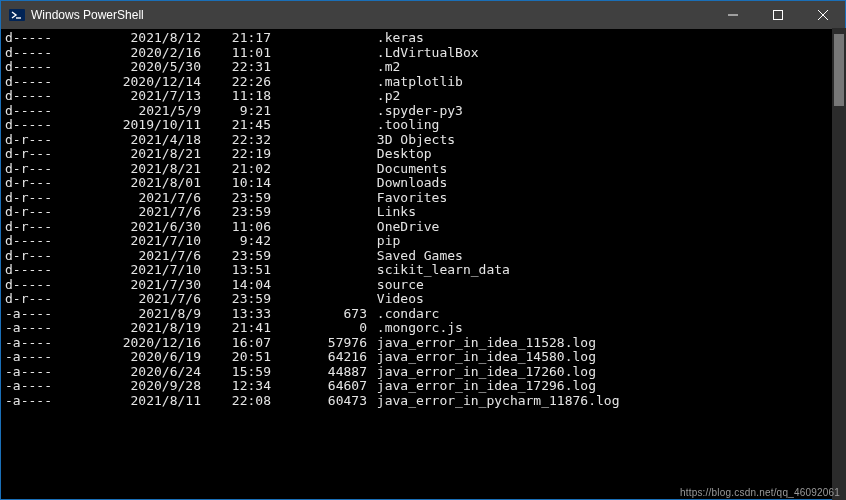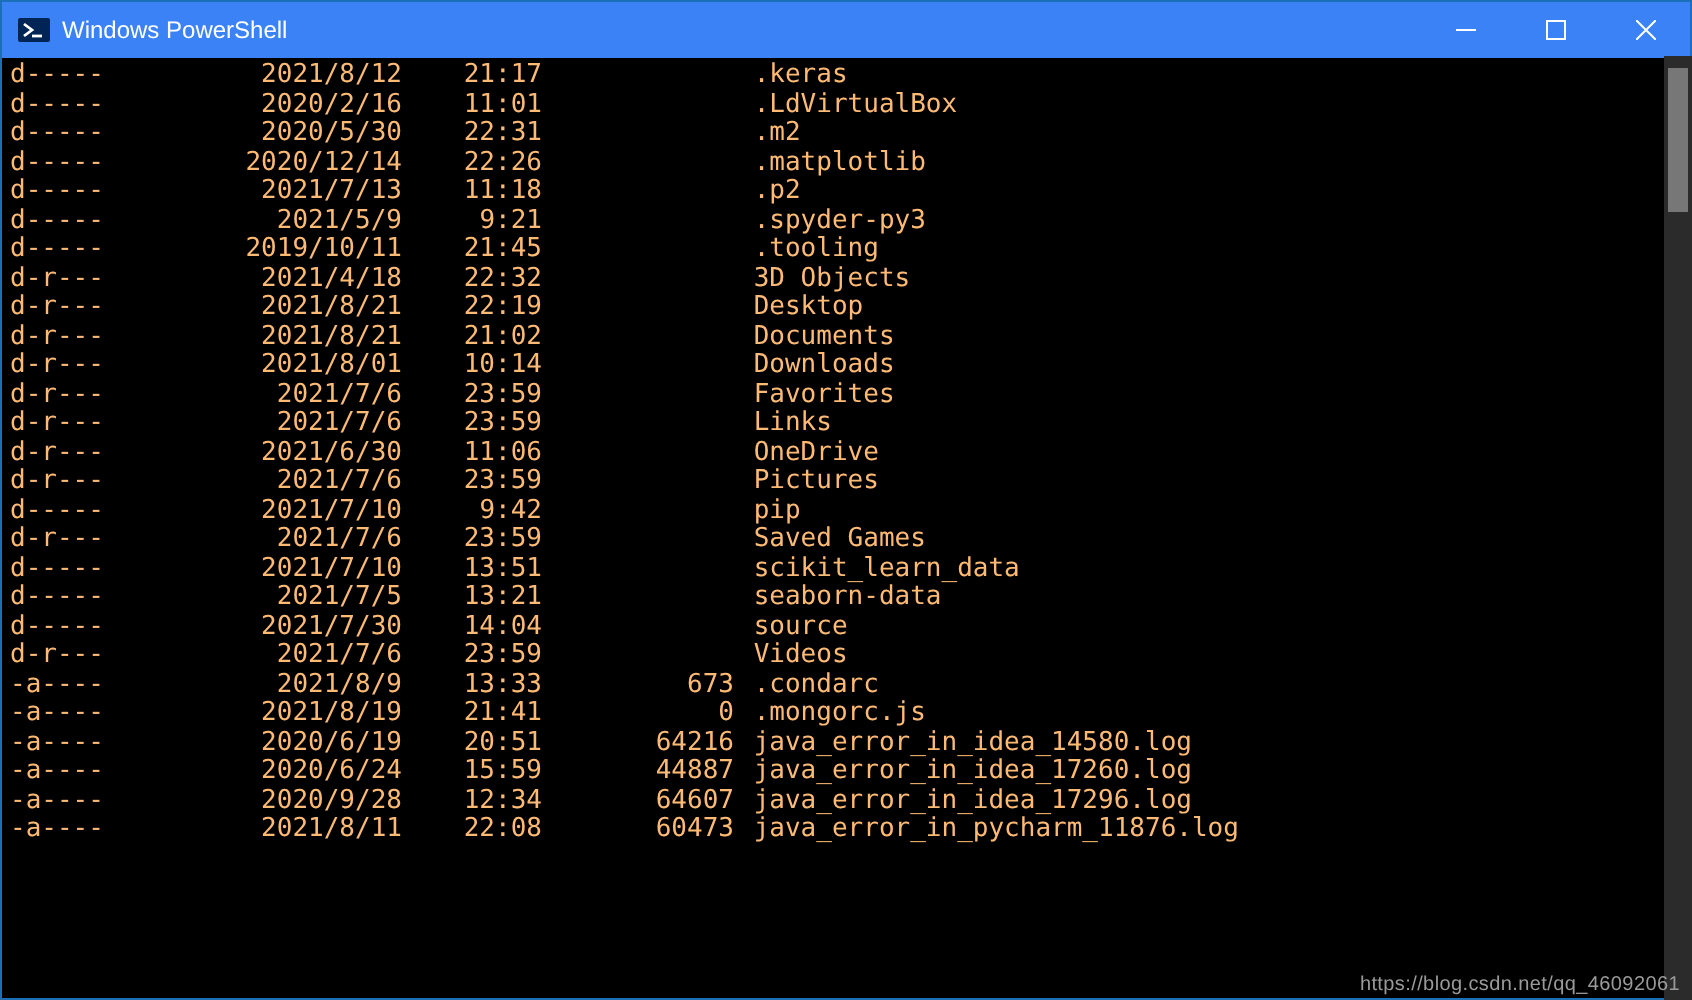--- a/index.html
+++ b/index.html
@@ -3,35 +3,35 @@
 <meta charset="utf-8">
 <style>
   * { margin: 0; padding: 0; box-sizing: border-box; }
   body {
     width: 846px; height: 500px;
     font-family: "Segoe UI", Tahoma, sans-serif;
     background: #000; overflow: hidden; position: relative;
   }
   .window { width: 100%; height: 100%; display: flex; flex-direction: column; border: 1px solid #1a6fb8; }
   .titlebar {
-    height: 28px; background: #3b82f6; color: #fff;
+    height: 28px; background: #404040; color: #fff;
     display: flex; align-items: center; font-size: 12px;
     flex-shrink: 0;
   }
   .titlebar .ps-icon {
     width: 16px; height: 16px; margin: 0 6px 0 8px;
     display: inline-flex; align-items: center; justify-content: center;
   }
   .titlebar .title { flex: 1; }
   .titlebar .wbtn {
     width: 45px; height: 28px; display: flex; align-items: center; justify-content: center;
     cursor: pointer;
   }
   .terminal {
-    flex: 1; background: #000; color: #fdba74;
+    flex: 1; background: #000; color: #e5e5e5;
     font-family: Consolas, "Lucida Console", monospace;
     font-size: 13px; line-height: 14.5px;
     padding: 2px 0 2px 4px; overflow: hidden; position: relative;
   }
   .row { white-space: pre; }
   .col-mode { display: inline-block; width: 86px; }
   .col-date { display: inline-block; width: 110px; text-align: right; }
   .col-time { display: inline-block; width: 70px; text-align: right; }
   .col-size { display: inline-block; width: 96px; text-align: right; }
   .col-name { display: inline-block; padding-left: 2px; }
@@ -88,29 +88,28 @@
       <div class="row"><span class="col-mode">d-----</span><span class="col-date">2021/7/13</span><span class="col-time">11:18</span><span class="col-size"></span><span class="col-name"> .p2</span></div>
       <div class="row"><span class="col-mode">d-----</span><span class="col-date">2021/5/9</span><span class="col-time">9:21</span><span class="col-size"></span><span class="col-name"> .spyder-py3</span></div>
       <div class="row"><span class="col-mode">d-----</span><span class="col-date">2019/10/11</span><span class="col-time">21:45</span><span class="col-size"></span><span class="col-name"> .tooling</span></div>
       <div class="row"><span class="col-mode">d-r---</span><span class="col-date">2021/4/18</span><span class="col-time">22:32</span><span class="col-size"></span><span class="col-name"> 3D Objects</span></div>
       <div class="row"><span class="col-mode">d-r---</span><span class="col-date">2021/8/21</span><span class="col-time">22:19</span><span class="col-size"></span><span class="col-name"> Desktop</span></div>
       <div class="row"><span class="col-mode">d-r---</span><span class="col-date">2021/8/21</span><span class="col-time">21:02</span><span class="col-size"></span><span class="col-name"> Documents</span></div>
       <div class="row"><span class="col-mode">d-r---</span><span class="col-date">2021/8/01</span><span class="col-time">10:14</span><span class="col-size"></span><span class="col-name"> Downloads</span></div>
       <div class="row"><span class="col-mode">d-r---</span><span class="col-date">2021/7/6</span><span class="col-time">23:59</span><span class="col-size"></span><span class="col-name"> Favorites</span></div>
       <div class="row"><span class="col-mode">d-r---</span><span class="col-date">2021/7/6</span><span class="col-time">23:59</span><span class="col-size"></span><span class="col-name"> Links</span></div>
       <div class="row"><span class="col-mode">d-r---</span><span class="col-date">2021/6/30</span><span class="col-time">11:06</span><span class="col-size"></span><span class="col-name"> OneDrive</span></div>
-      <div class="row"><span class="col-mode">d-r---</span><span class="col-date">2021/7/6</span><span class="col-time">23:59</span><span class="col-size"></span><span class="col-name"> Pictures</span></div>
       <div class="row"><span class="col-mode">d-----</span><span class="col-date">2021/7/10</span><span class="col-time">9:42</span><span class="col-size"></span><span class="col-name"> pip</span></div>
       <div class="row"><span class="col-mode">d-r---</span><span class="col-date">2021/7/6</span><span class="col-time">23:59</span><span class="col-size"></span><span class="col-name"> Saved Games</span></div>
       <div class="row"><span class="col-mode">d-----</span><span class="col-date">2021/7/10</span><span class="col-time">13:51</span><span class="col-size"></span><span class="col-name"> scikit_learn_data</span></div>
-      <div class="row"><span class="col-mode">d-----</span><span class="col-date">2021/7/5</span><span class="col-time">13:21</span><span class="col-size"></span><span class="col-name"> seaborn-data</span></div>
       <div class="row"><span class="col-mode">d-----</span><span class="col-date">2021/7/30</span><span class="col-time">14:04</span><span class="col-size"></span><span class="col-name"> source</span></div>
       <div class="row"><span class="col-mode">d-r---</span><span class="col-date">2021/7/6</span><span class="col-time">23:59</span><span class="col-size"></span><span class="col-name"> Videos</span></div>
       <div class="row"><span class="col-mode">-a----</span><span class="col-date">2021/8/9</span><span class="col-time">13:33</span><span class="col-size">673</span><span class="col-name"> .condarc</span></div>
       <div class="row"><span class="col-mode">-a----</span><span class="col-date">2021/8/19</span><span class="col-time">21:41</span><span class="col-size">0</span><span class="col-name"> .mongorc.js</span></div>
+      <div class="row"><span class="col-mode">-a----</span><span class="col-date">2020/12/16</span><span class="col-time">16:07</span><span class="col-size">57976</span><span class="col-name"> java_error_in_idea_11528.log</span></div>
       <div class="row"><span class="col-mode">-a----</span><span class="col-date">2020/6/19</span><span class="col-time">20:51</span><span class="col-size">64216</span><span class="col-name"> java_error_in_idea_14580.log</span></div>
       <div class="row"><span class="col-mode">-a----</span><span class="col-date">2020/6/24</span><span class="col-time">15:59</span><span class="col-size">44887</span><span class="col-name"> java_error_in_idea_17260.log</span></div>
       <div class="row"><span class="col-mode">-a----</span><span class="col-date">2020/9/28</span><span class="col-time">12:34</span><span class="col-size">64607</span><span class="col-name"> java_error_in_idea_17296.log</span></div>
       <div class="row"><span class="col-mode">-a----</span><span class="col-date">2021/8/11</span><span class="col-time">22:08</span><span class="col-size">60473</span><span class="col-name"> java_error_in_pycharm_11876.log</span></div>
     </div>
 
   <div class="scrollbar">
     <div class="scroll-thumb"></div>
   </div>
 </div>

